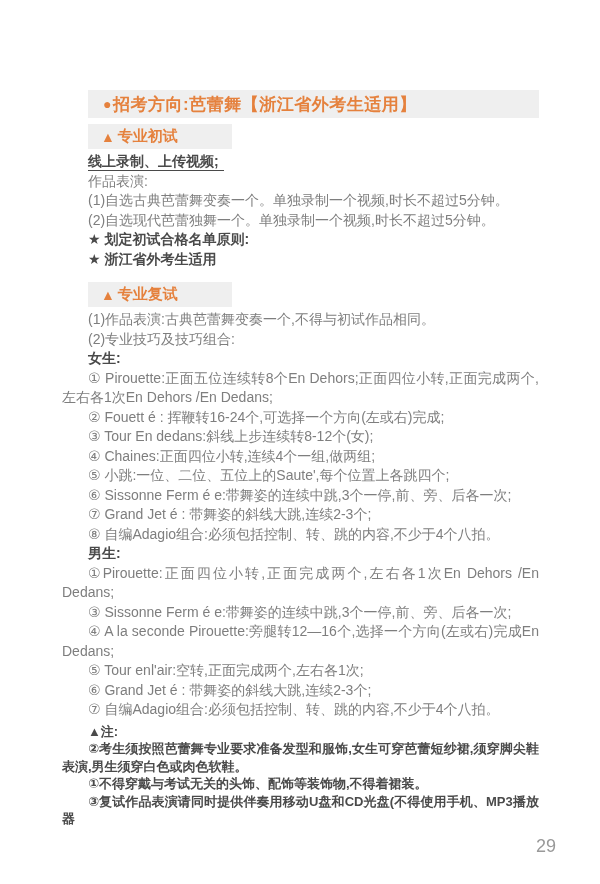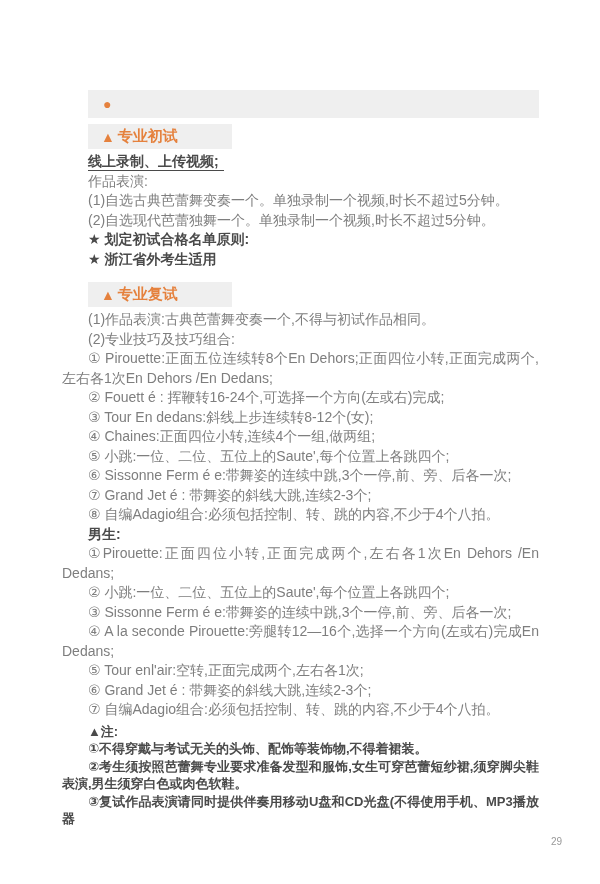--- a/index.html
+++ b/index.html
@@ -67,35 +67,36 @@
   }
   .notes { margin-top: 3px; }
   .notes p {
     font-size: 13px;
     line-height: 17.5px;
     font-weight: bold;
     color: var(--dark_text, #4a4a4a);
   }
   .page-number {
     position: absolute;
-    left: 551px;
+    left: 536px;
     top: 836px;
-    font-size: 10px;
+    font-size: 18px;
     color: var(--page_num, #999999);
     text-align: center;
   }
 </style>
 </head>
 <body>
 
 <div class="page">
   <div class="content">
 
     <div class="main-bar">
       <span class="bullet">●</span>
+      <span>招考方向:芭蕾舞【浙江省外考生适用】</span>
     </div>
 
     <div class="sub-bar">
       <span class="tri">▲</span>
       <span>专业初试</span>
     </div>
 
     <p class="dark"><span class="u">线上录制、上传视频; </span></p>
     <p>作品表演:</p>
     <p>(1)自选古典芭蕾舞变奏一个。单独录制一个视频,时长不超过5分钟。</p>
@@ -104,40 +105,40 @@
     <p class="dark">★ 浙江省外考生适用</p>
 
     <div class="sub-bar second">
       <span class="tri">▲</span>
       <span>专业复试</span>
     </div>
 
     <p>(1)作品表演:古典芭蕾舞变奏一个,不得与初试作品相同。</p>
     <p>(2)专业技巧及技巧组合:</p>
 
+    <p class="dark">女生:</p>
     <p>① Pirouette:正面五位连续转8个En Dehors;正面四位小转,正面完成两个,左右各1次En Dehors /En Dedans;</p>
     <p>② Fouett é : 挥鞭转16-24个,可选择一个方向(左或右)完成;</p>
     <p>③ Tour En dedans:斜线上步连续转8-12个(女);</p>
     <p>④ Chaines:正面四位小转,连续4个一组,做两组;</p>
     <p>⑤ 小跳:一位、二位、五位上的Saute',每个位置上各跳四个;</p>
     <p>⑥ Sissonne Ferm é e:带舞姿的连续中跳,3个一停,前、旁、后各一次;</p>
     <p>⑦ Grand Jet é : 带舞姿的斜线大跳,连续2-3个;</p>
     <p>⑧ 自编Adagio组合:必须包括控制、转、跳的内容,不少于4个八拍。</p>
 
     <p class="dark">男生:</p>
     <p>①Pirouette:正面四位小转,正面完成两个,左右各1次En Dehors /En Dedans;</p>
-    <p>② 小跳:一位、二位、五位上的Saute',每个位置上各跳四个;</p>
     <p>③ Sissonne Ferm é e:带舞姿的连续中跳,3个一停,前、旁、后各一次;</p>
     <p>④ A la seconde Pirouette:旁腿转12—16个,选择一个方向(左或右)完成En Dedans;</p>
     <p>⑤ Tour enl'air:空转,正面完成两个,左右各1次;</p>
     <p>⑥ Grand Jet é : 带舞姿的斜线大跳,连续2-3个;</p>
     <p>⑦ 自编Adagio组合:必须包括控制、转、跳的内容,不少于4个八拍。</p>
 
     <div class="notes">
       <p>▲注:</p>
+      <p>②考生须按照芭蕾舞专业要求准备发型和服饰,女生可穿芭蕾短纱裙,须穿脚尖鞋表演,男生须穿白色或肉色软鞋。</p>
       <p>①不得穿戴与考试无关的头饰、配饰等装饰物,不得着裙装。</p>
-      <p>②考生须按照芭蕾舞专业要求准备发型和服饰,女生可穿芭蕾短纱裙,须穿脚尖鞋表演,男生须穿白色或肉色软鞋。</p>
       <p>③复试作品表演请同时提供伴奏用移动U盘和CD光盘(不得使用手机、MP3播放器</p>
     </div>
   </div>
 
   <div class="page-number">29</div>
 </div>
 
 </body></html>

